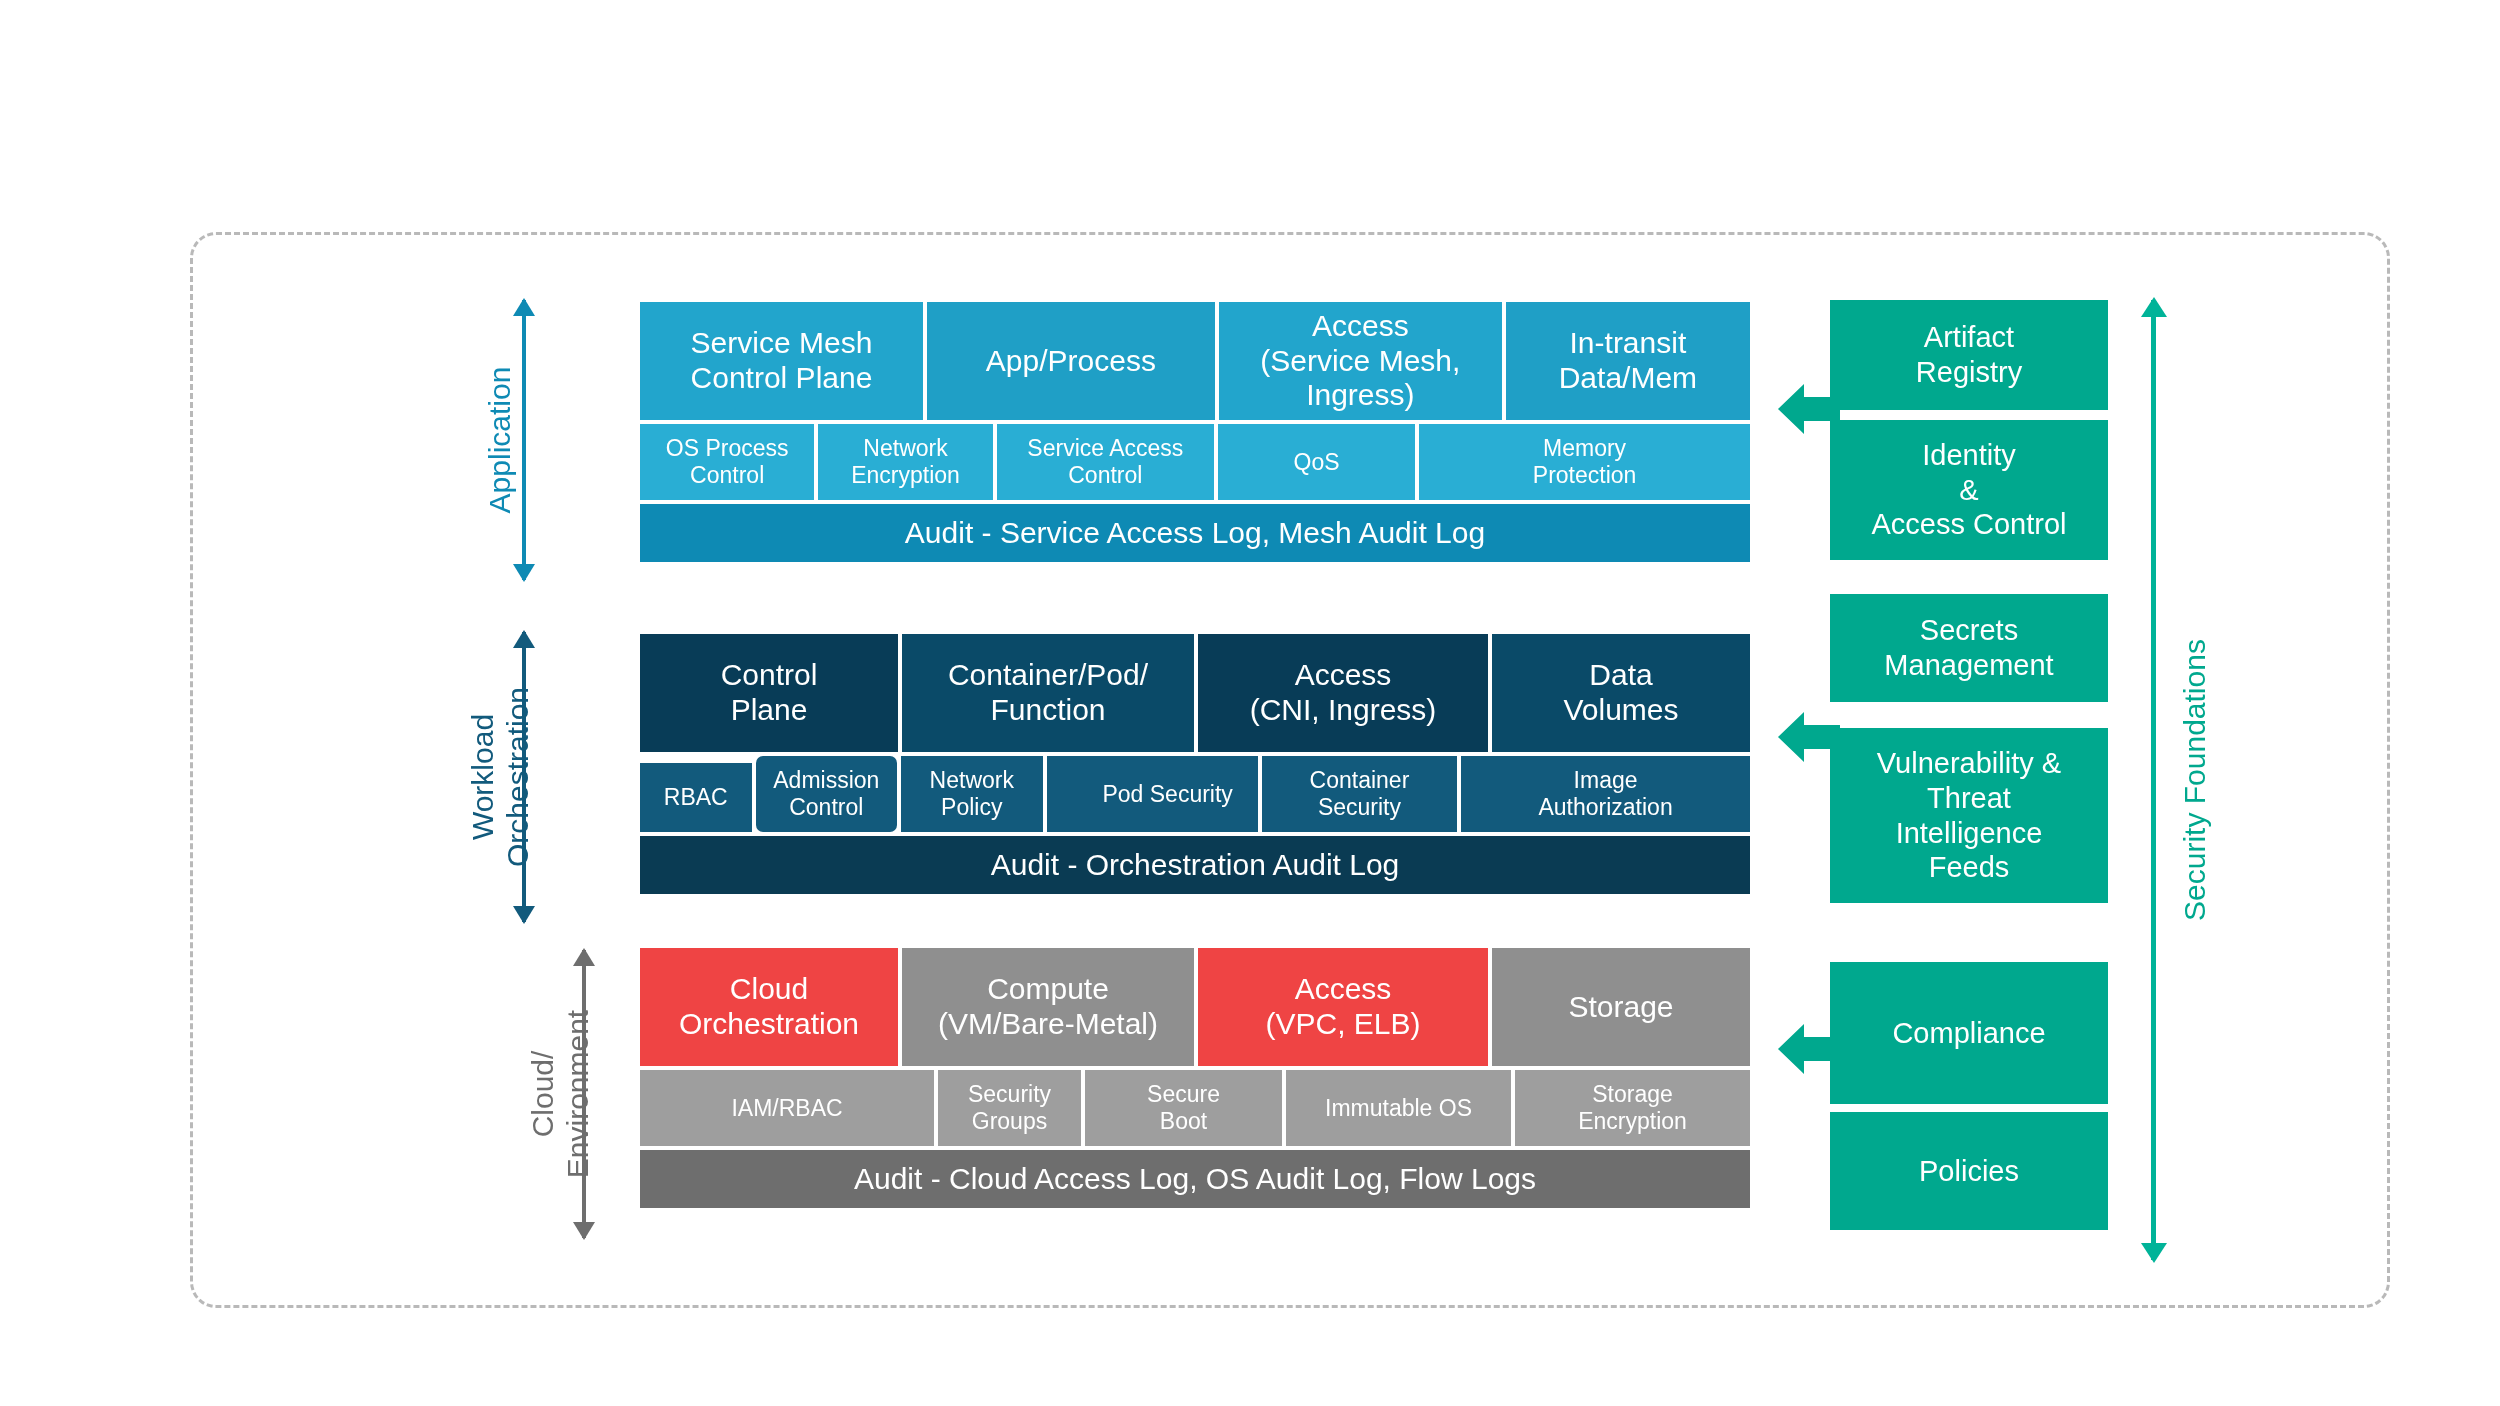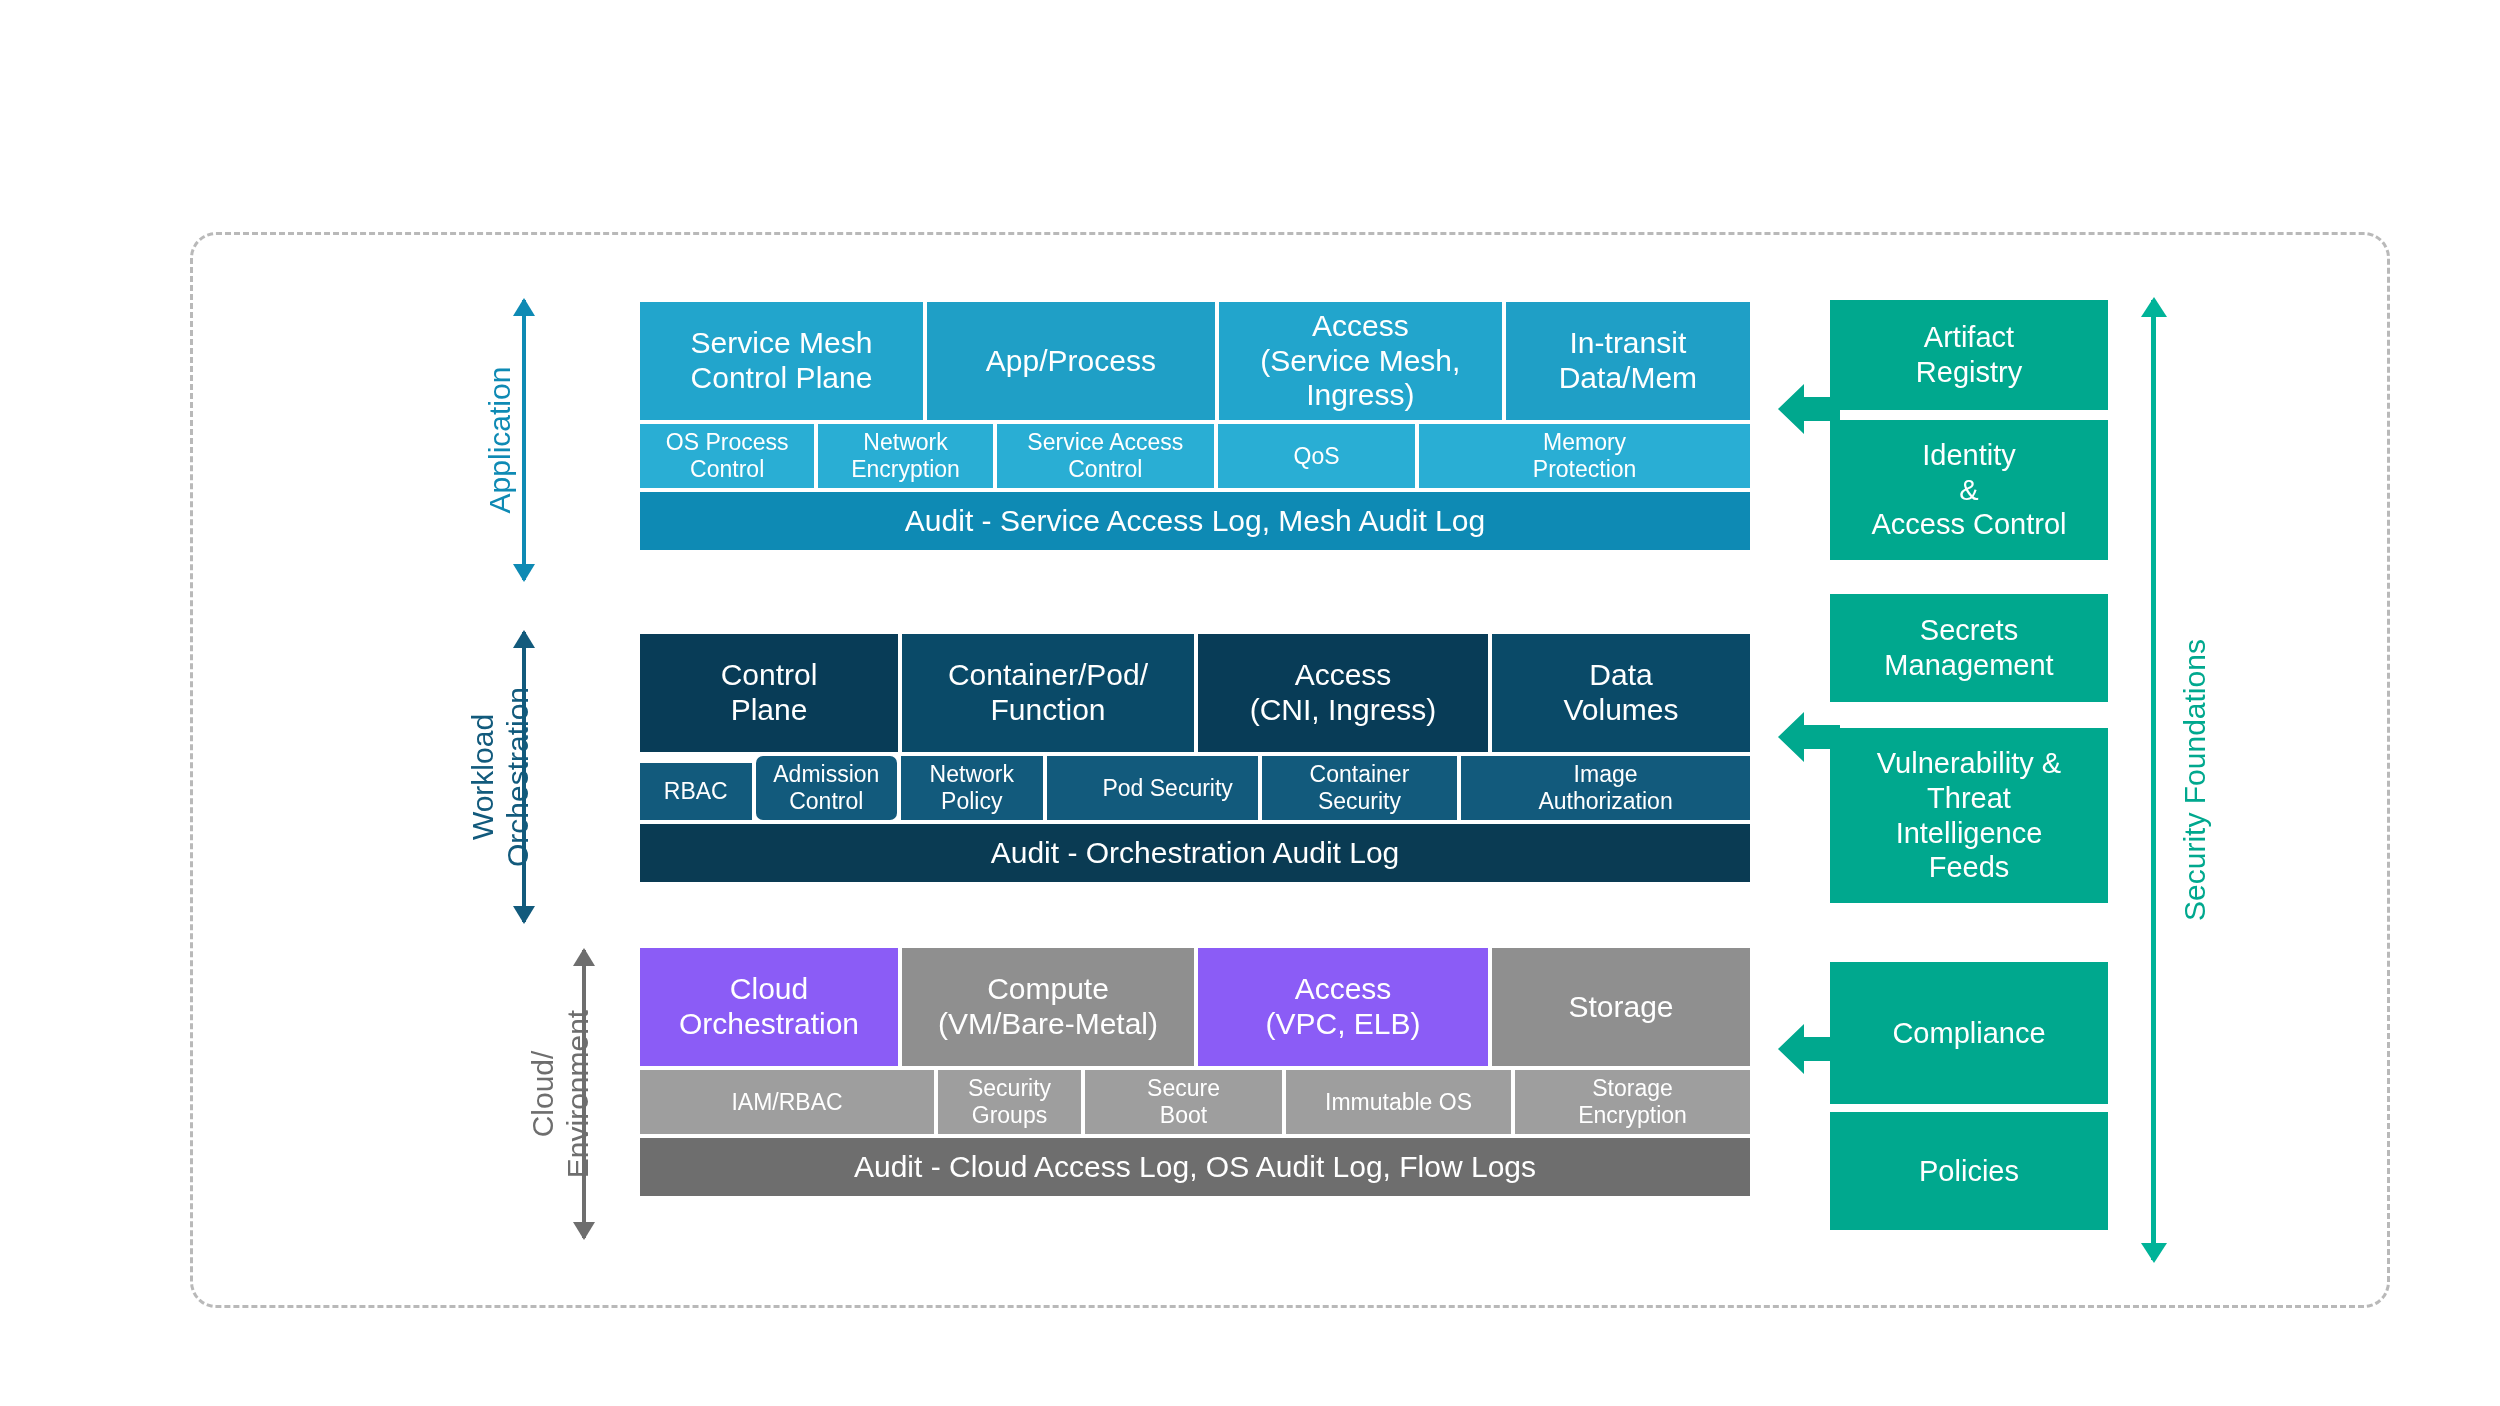--- a/index.html
+++ b/index.html
@@ -48,21 +48,21 @@
   .axis .axis-text {
     position: absolute; left: -140px; top: 50%;
     width: 340px; transform: translateY(-50%) rotate(-90deg);
     text-align: center; font-size: 30px; line-height: 1.18;
     white-space: pre-line;
   }
 
   
   .stack { position: absolute; left: 640px; width: 1110px; }
   .row-main { display: flex; height: 118px; }
-  .row-sub  { display: flex; height: 64px; margin-top: 4px; }
+  .row-sub  { display: flex; height: 76px; margin-top: 4px; }
   .cell {
     display: flex; align-items: center; justify-content: center;
     text-align: center; color: #fff; line-height: 1.16;
     white-space: pre-line; margin-right: 4px;
   }
   .cell:last-child { margin-right: 0; }
   .row-main .cell { font-size: 30px; }
   .row-sub  .cell { font-size: 23px; }
   .audit-bar {
     height: 58px; margin-top: 4px;
@@ -76,21 +76,21 @@
   .app  .row-sub  .cell { background: #29aed4; }
   .app  .audit-bar      { background: #0e8ab4; }
 
   
   .wk   .row-main .cell { background: #083c57; }
   .wk   .row-main .cell.alt { background: #0a4a68; }
   .wk   .row-sub  .cell { background: #125a7c; }
   .wk   .audit-bar      { background: #0a3b53; }
 
   
-  .cl   .row-main .cell { background: #8b5cf6; }
+  .cl   .row-main .cell { background: #ef4444; }
   .cl   .row-main .cell.alt { background: #8f8f8f; }
   .cl   .row-sub  .cell { background: #9e9e9e; }
   .cl   .audit-bar      { background: #6e6e6e; }
 
   
   .in-arrow { position: absolute; width: 62px; height: 54px; }
   .in-arrow svg { width: 100%; height: 100%; display: block; }
 
   
   .found-box {

